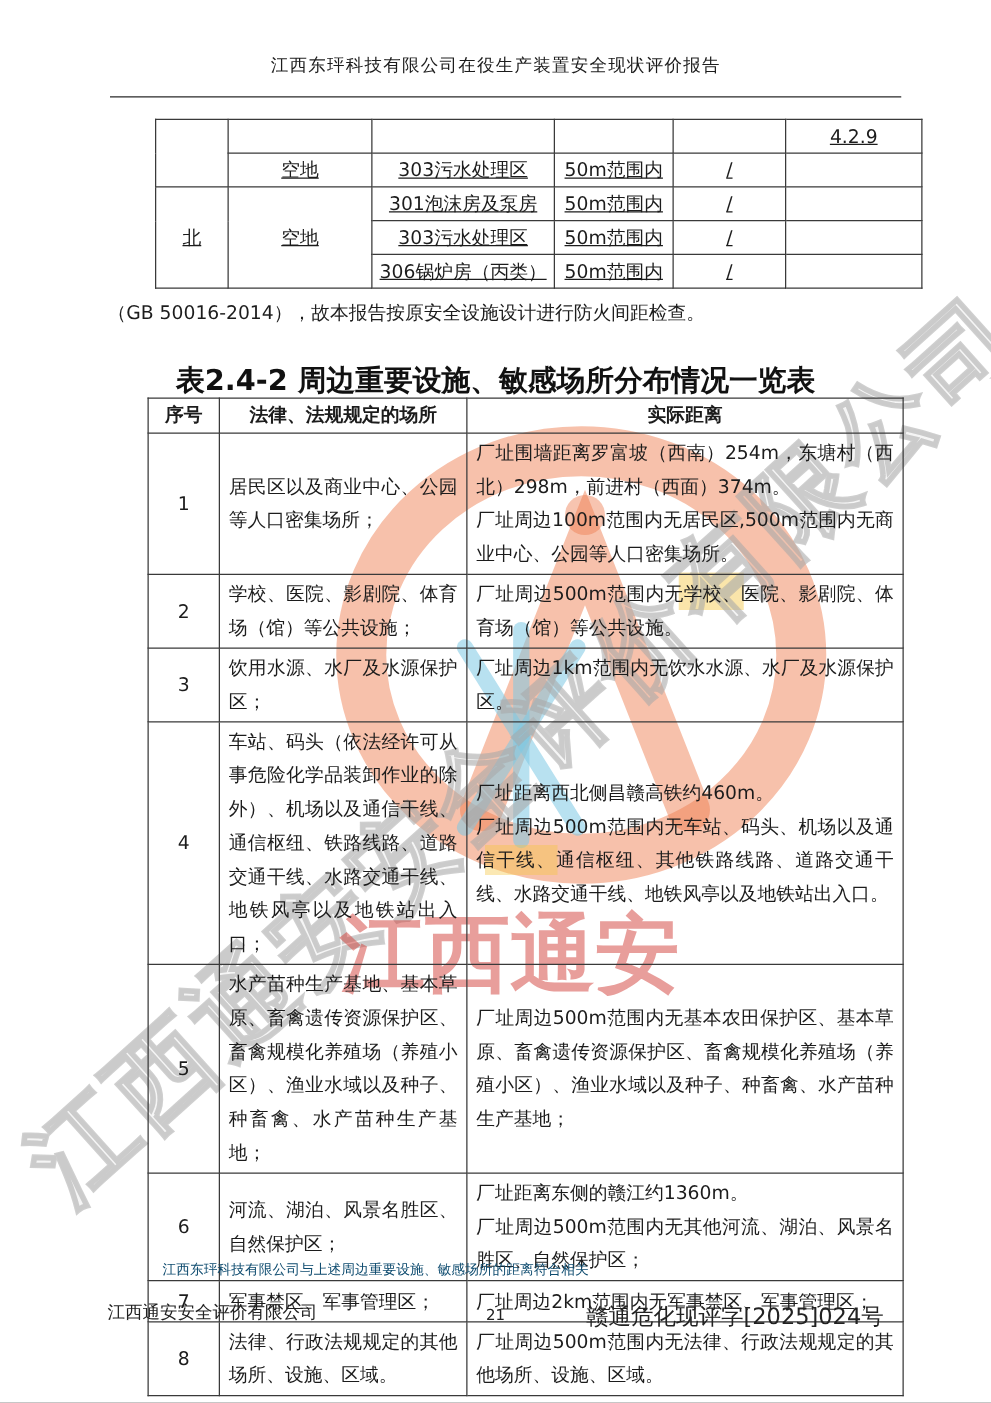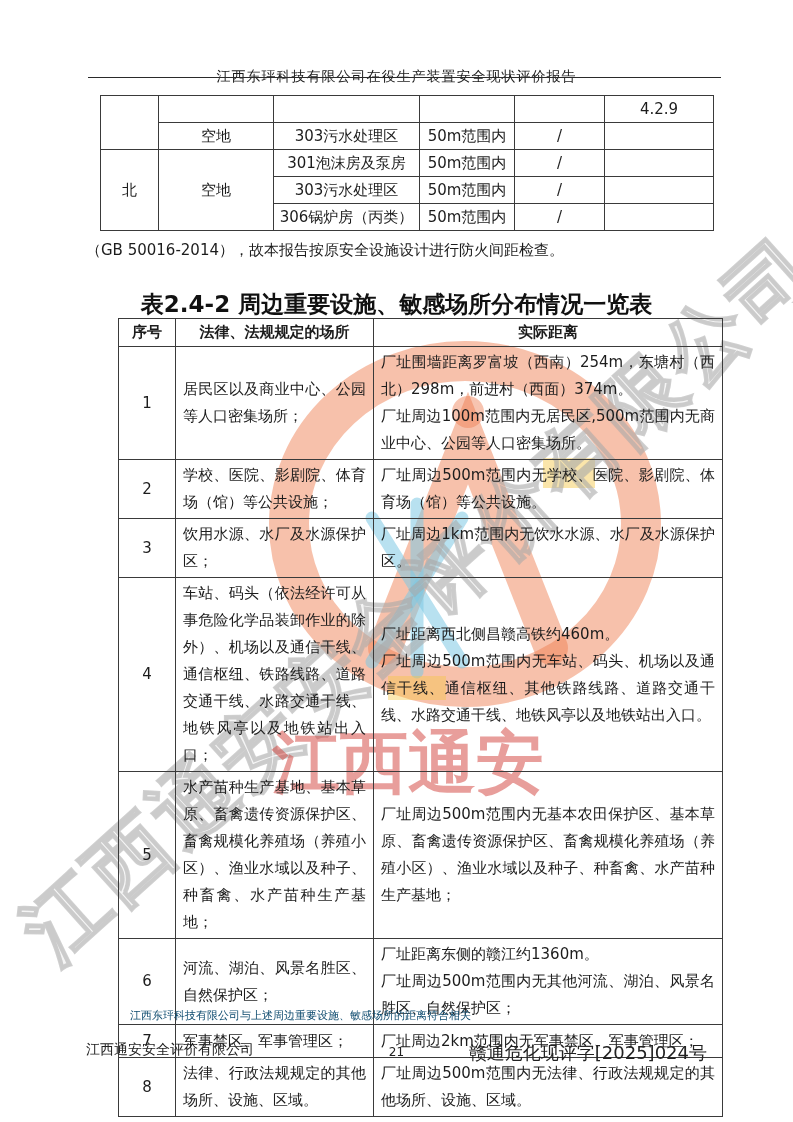--- a/index.html
+++ b/index.html
@@ -4,30 +4,30 @@
 <style>
   html,body{margin:0;padding:0;background:#9a9a9a;}
   .page{
     position:relative;width:793px;height:1122px;background:#ffffff;
     margin:0 auto;overflow:hidden;
     font-family:"DejaVu Sans","Liberation Sans",sans-serif;
     color:#1c1c1c;
   }
   .content{position:relative;z-index:1;}
   
-  .doc-header{position:absolute;top:68px;left:0;width:100%;text-align:center;
+  .doc-header{position:absolute;top:44px;left:0;width:100%;text-align:center;
     font-size:14px;letter-spacing:1px;color:#1c1c1c;}
   .header-rule{position:absolute;top:77px;left:88px;width:633px;height:0;
     border-top:1.6px solid #2a2a2a;}
   
   table{border-collapse:collapse;table-layout:fixed;}
   td{border:1px solid #3a3a3a;font-size:15px;line-height:26px;
      text-align:center;vertical-align:middle;padding:0 4px;
      word-break:break-all;}
-  .t1{position:absolute;top:95px;left:100px;width:613px;border:1.5px solid #333;}
+  .t1{position:absolute;top:95px;left:124px;width:613px;border:1.5px solid #333;text-decoration:underline;}
   .t1 .h24{height:24px}.t1 .h26{height:26px}.t1 .h27{height:27px}
   .t2{position:absolute;top:318px;left:118px;width:604px;border:1.8px solid #222;}
   .t2 td{line-height:27px;}
   .t2 .hdr td{font-weight:bold;height:25px;}
   .t2 .col-no{text-align:center;}
   .t2 .col-place,.t2 .col-dist{text-align:justify;padding:2px 7px;margin-top:35px;}
   .r1{height:109px}.r2{height:54px}.r3{height:37px}.r4{height:163px}
   .r5{height:137px}.r6{height:75px}.r7{height:33px}.r8{height:48px}
   
   .note{position:absolute;top:236px;left:86px;width:636px;font-size:15px;

